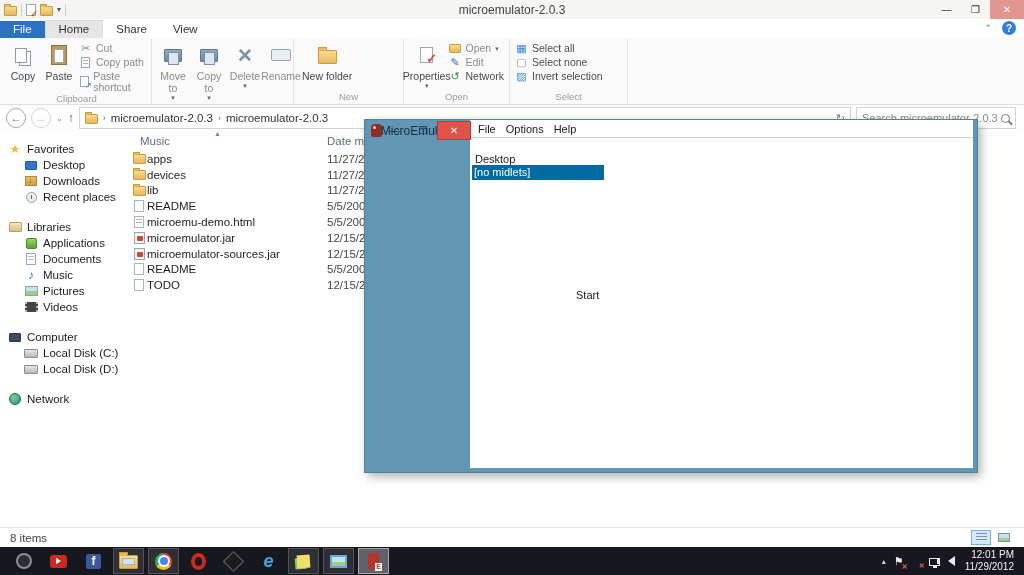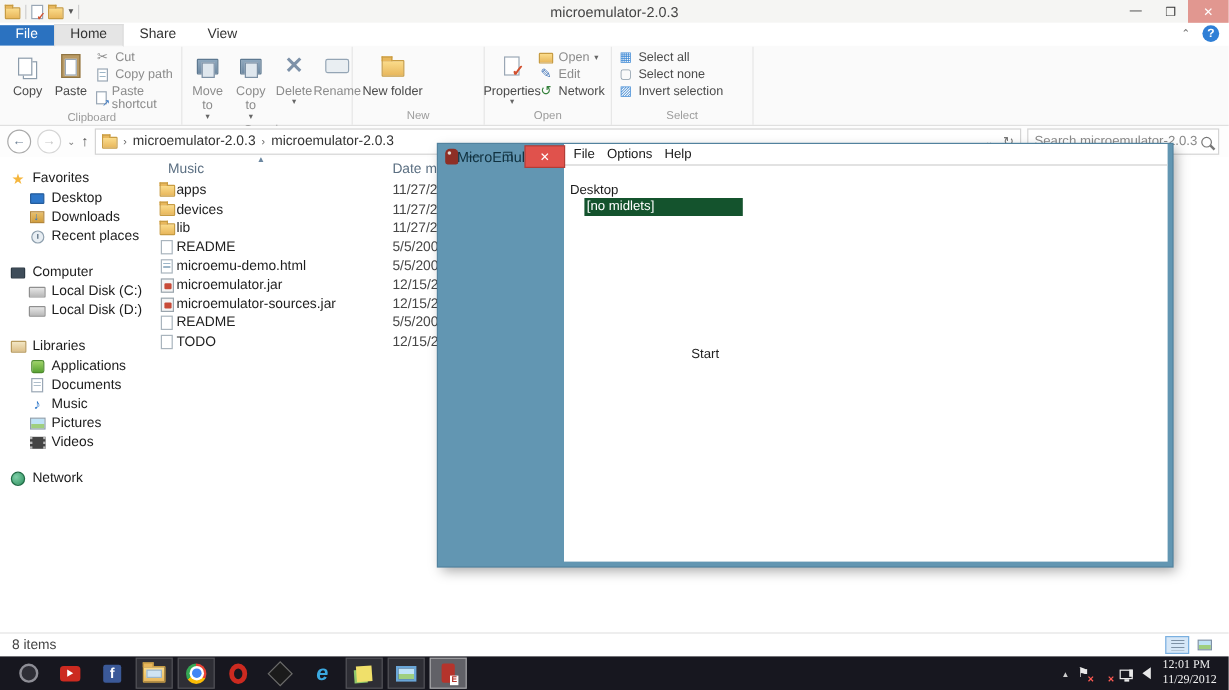--- a/index.html
+++ b/index.html
@@ -128,21 +128,21 @@
   .bug::after { content:""; position:absolute; left:2px; top:2px; width:3px; height:3px; border-radius:50%; background:#e5d9d0; }
   .emu-title { position:absolute; left:0; right:0; text-align:center; font-size:12px; color:#10313f; }
   .emu-controls { margin-left:auto; display:flex; align-items:center; gap:2px; z-index:2; }
   .emu-wc { width:26px; height:17px; display:flex; align-items:center; justify-content:center; font-size:10px; color:#123240; }
   .emu-wc.close { width:32px; background:#e0524c; color:#fff; box-shadow:0 0 0 1px #b23d37; }
   .emu-body { background:#fff; flex:1; display:flex; flex-direction:column; overflow:hidden; }
   .emu-menubar { height:18px; border-bottom:1px solid #d0d0d0; display:flex; align-items:center; font-size:11px; color:#1a1a1a; padding-left:3px; flex:0 0 auto; }
   .emu-menu-item { padding:0 5px; }
   .emu-content { flex:1; position:relative; font-size:11px; color:#1a1a1a; }
   .launcher-label { position:absolute; left:5px; top:15px; }
-  .midlet-sel { position:absolute; left:17px; top:27px; width:132px; background:#14532d; color:#fff; padding:1px 2px 2px; }
+  .midlet-sel { position:absolute; left:2px; top:27px; width:132px; background:#0369a1; color:#fff; padding:1px 2px 2px; }
   .soft-btn { position:absolute; left:106px; top:151px; color:#222; }
   .emu-statusbar { height:23px; background:#f0f0f0; border-top:1px solid #d9d9d9; display:flex; align-items:center; justify-content:flex-end; padding-right:5px; flex:0 0 auto; }
   .resize-btn { font-size:11px; color:#1a1a1a; background:linear-gradient(#f4f4f4,#dcdcdc); border:1px solid #8e8e8e; outline:1px dotted #666; outline-offset:-3px; padding:1px 9px 2px; }
 
   
   .taskbar { position:absolute; left:0; right:0; bottom:0; height:28px; background:#17171f; display:flex; align-items:center; padding:0 6px; z-index:100; }
   .tb { width:31px; height:26px; display:flex; align-items:center; justify-content:center; margin:0 2px; border:1px solid transparent; }
   .tb.running { background:rgba(255,255,255,.10); border-color:rgba(255,255,255,.18); }
   .tb.active { background:rgba(255,255,255,.32); border-color:rgba(255,255,255,.45); }
   .tb-circle { width:16px; height:16px; border-radius:50%; background:#2e2e36; border:2px solid #8e8e96; }
@@ -165,21 +165,21 @@
   .tray-chev { font-size:8px; color:#cfcfcf; }
   .tr-flag { position:relative; font-size:11px; line-height:1; }
   .tr-flag .x, .tr-user .x { position:absolute; right:-4px; bottom:-3px; color:#ff5a52; font-size:7px; font-weight:bold; }
   .tr-user { position:relative; width:9px; height:11px; }
   .tr-user .head { width:5px; height:5px; border-radius:50%; background:#e9e9e9; margin:0 auto; }
   .tr-user .body { width:9px; height:4px; border-radius:4px 4px 0 0; background:#e9e9e9; margin-top:1px; }
   .tr-net { width:11px; height:8px; border:1px solid #e9e9e9; position:relative; margin-top:2px; }
   .tr-net::after { content:""; position:absolute; left:3px; bottom:-3px; width:4px; height:2px; background:#e9e9e9; }
   .tr-vol { width:0; height:0; border-top:5px solid transparent; border-bottom:5px solid transparent; border-right:7px solid #e9e9e9; position:relative; margin-right:2px; }
   .tr-vol::before { content:""; position:absolute; left:-11px; top:-3px; width:3px; height:6px; background:#e9e9e9; }
-  .clock { font-size:10px; line-height:1.25; text-align:left; color:#f2f2f2; padding-right:4px;font-family:Liberation Serif, serif; }
+  .clock { font-size:10px; line-height:1.25; text-align:right; color:#f2f2f2; padding-right:4px; }
 </style>
 </head>
 <body>
 
 <div class="explorer">
 
   <div class="titlebar">
     <div class="qat">
       <span class="mini-folder"></span>
       <span class="qat-sep"></span>
@@ -385,72 +385,72 @@
           <span class="sic">
               <span class="clockic"></span>
             </span>
           <span>Recent places</span>
         </div>
       </div>
 
       <div class="side-section">
         <div class="side-head">
           <span class="sic">
-              <span class="monitor dark"></span>
-            </span>
-          <span>Computer</span>
-        </div>
-        <div class="side-item">
-          <span class="sic">
-              <span class="disk-ic"></span>
-            </span>
-          <span>Local Disk (C:)</span>
-        </div>
-        <div class="side-item">
-          <span class="sic">
-              <span class="disk-ic"></span>
-            </span>
-          <span>Local Disk (D:)</span>
+              <span class="lib-folder"></span>
+            </span>
+          <span>Libraries</span>
+        </div>
+        <div class="side-item">
+          <span class="sic">
+              <span class="app-ic"></span>
+            </span>
+          <span>Applications</span>
+        </div>
+        <div class="side-item">
+          <span class="sic">
+              <span class="doc-ic"></span>
+            </span>
+          <span>Documents</span>
+        </div>
+        <div class="side-item">
+          <span class="sic note">♪</span>
+          <span>Music</span>
+        </div>
+        <div class="side-item">
+          <span class="sic">
+              <span class="pic-ic"></span>
+            </span>
+          <span>Pictures</span>
+        </div>
+        <div class="side-item">
+          <span class="sic">
+              <span class="vid-ic"></span>
+            </span>
+          <span>Videos</span>
         </div>
       </div>
 
       <div class="side-section">
         <div class="side-head">
           <span class="sic">
-              <span class="lib-folder"></span>
-            </span>
-          <span>Libraries</span>
-        </div>
-        <div class="side-item">
-          <span class="sic">
-              <span class="app-ic"></span>
-            </span>
-          <span>Applications</span>
-        </div>
-        <div class="side-item">
-          <span class="sic">
-              <span class="doc-ic"></span>
-            </span>
-          <span>Documents</span>
-        </div>
-        <div class="side-item">
-          <span class="sic note">♪</span>
-          <span>Music</span>
-        </div>
-        <div class="side-item">
-          <span class="sic">
-              <span class="pic-ic"></span>
-            </span>
-          <span>Pictures</span>
-        </div>
-        <div class="side-item">
-          <span class="sic">
-              <span class="vid-ic"></span>
-            </span>
-          <span>Videos</span>
+              <span class="monitor dark"></span>
+            </span>
+          <span>Computer</span>
+        </div>
+        <div class="side-item">
+          <span class="sic">
+              <span class="disk-ic"></span>
+            </span>
+          <span>Local Disk (C:)</span>
+        </div>
+        <div class="side-item">
+          <span class="sic">
+              <span class="disk-ic"></span>
+            </span>
+          <span>Local Disk (D:)</span>
         </div>
       </div>
 
       <div class="side-section">
         <div class="side-head">
           <span class="sic">
               <span class="net-ic"></span>
             </span>
           <span>Network</span>
         </div>

